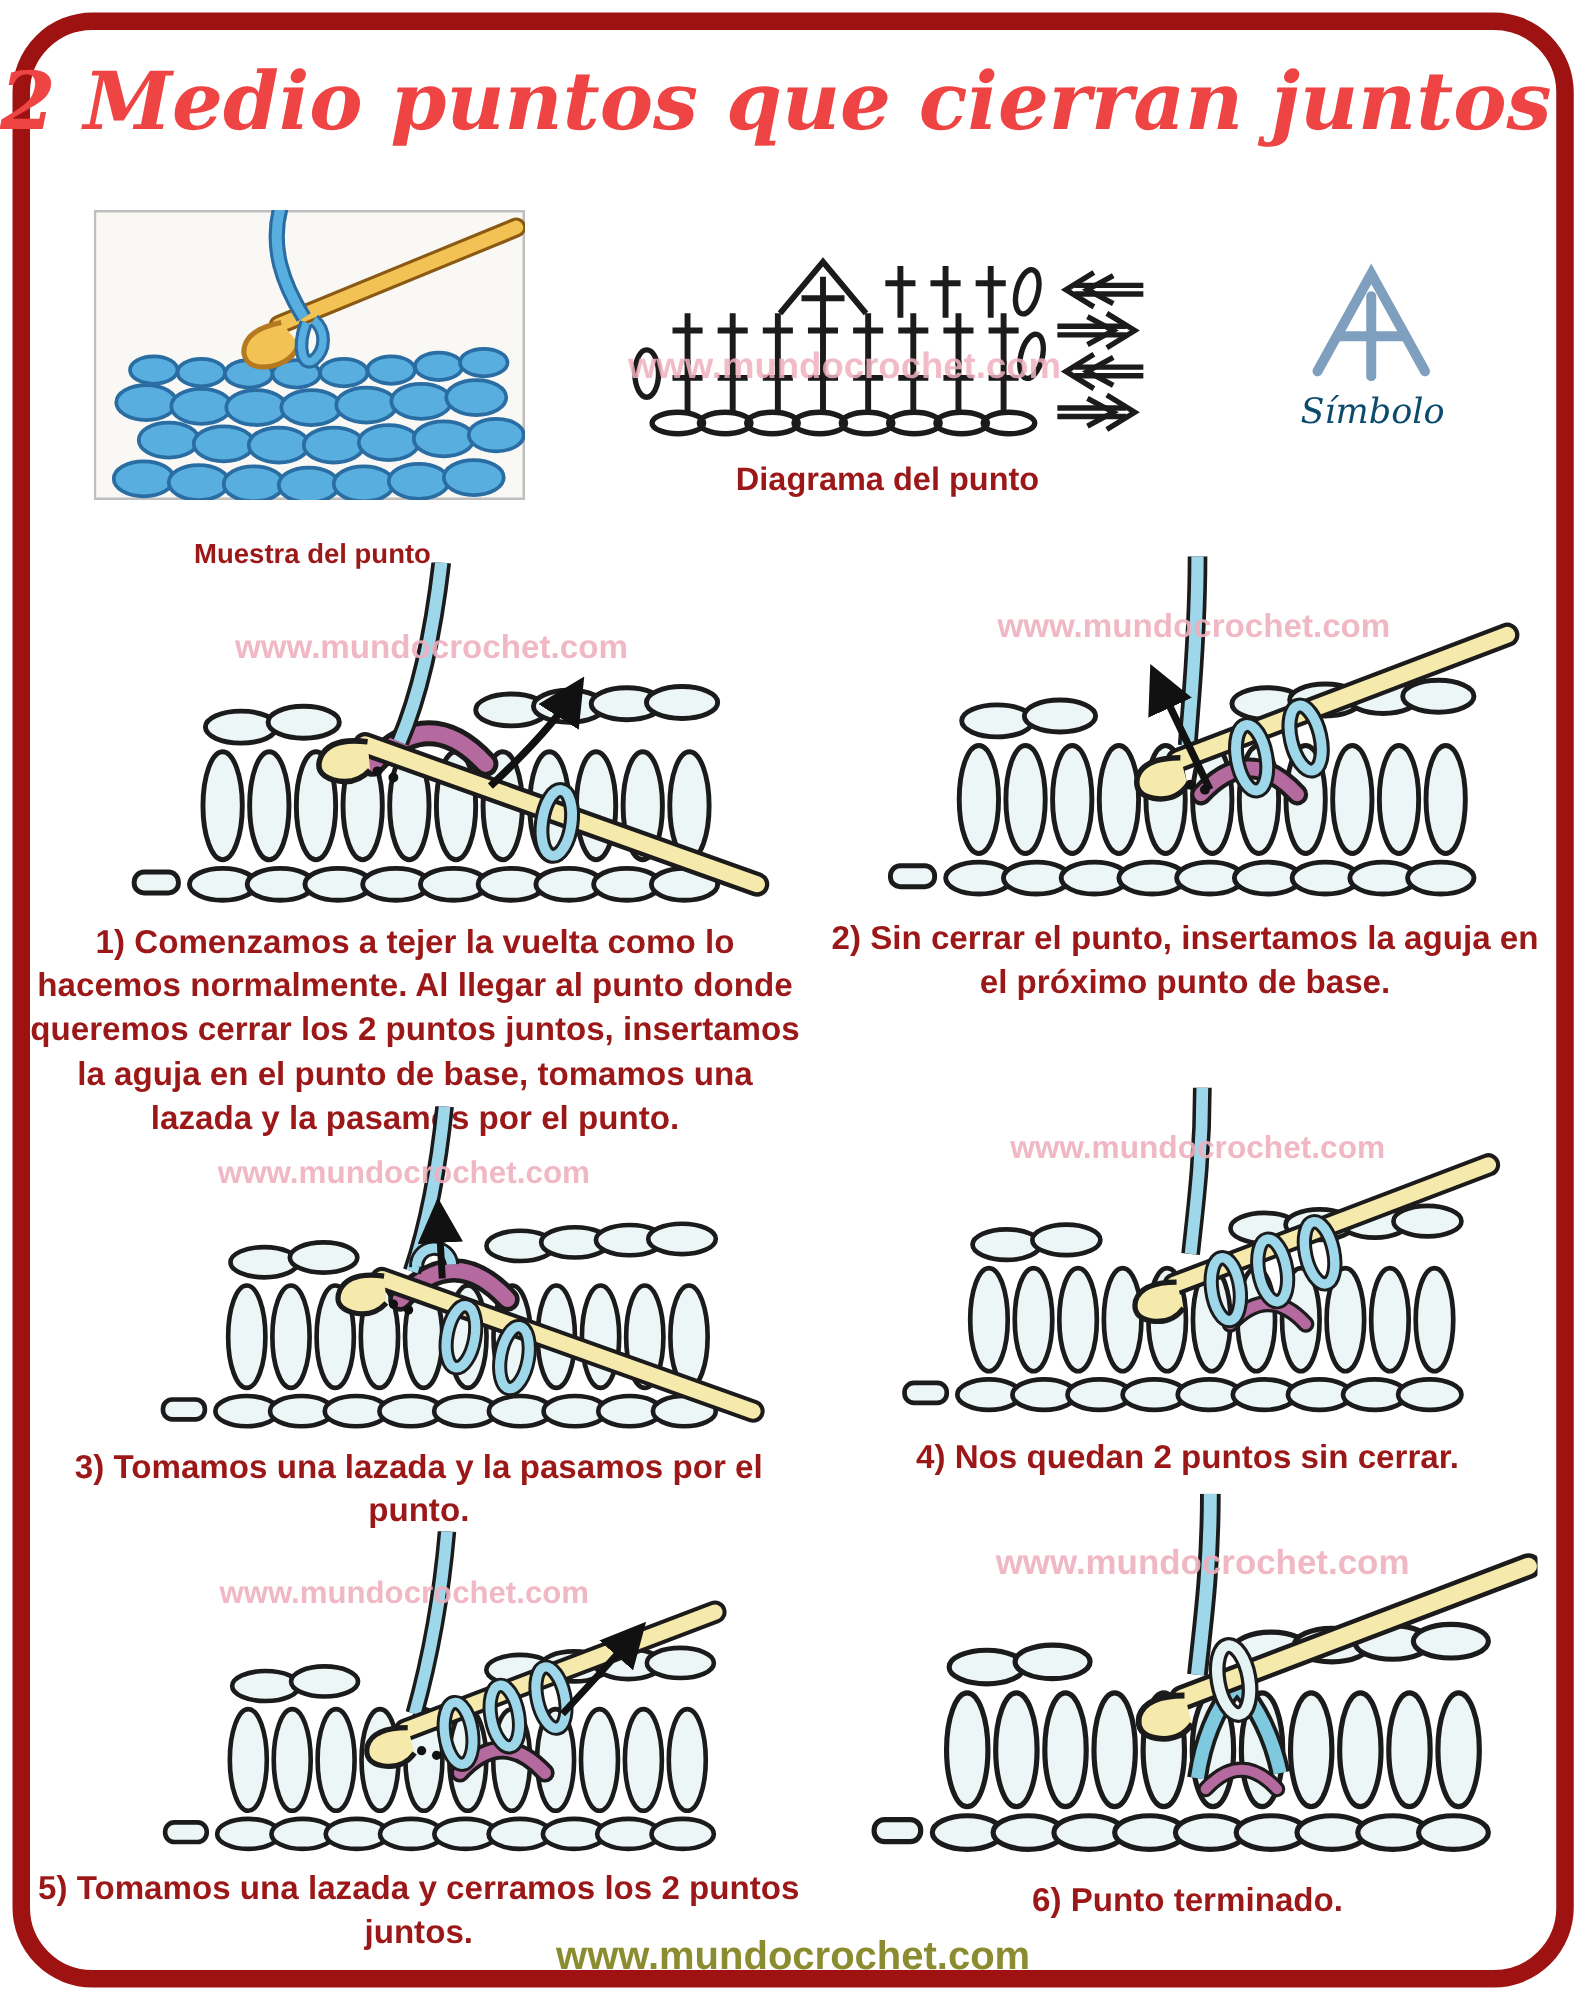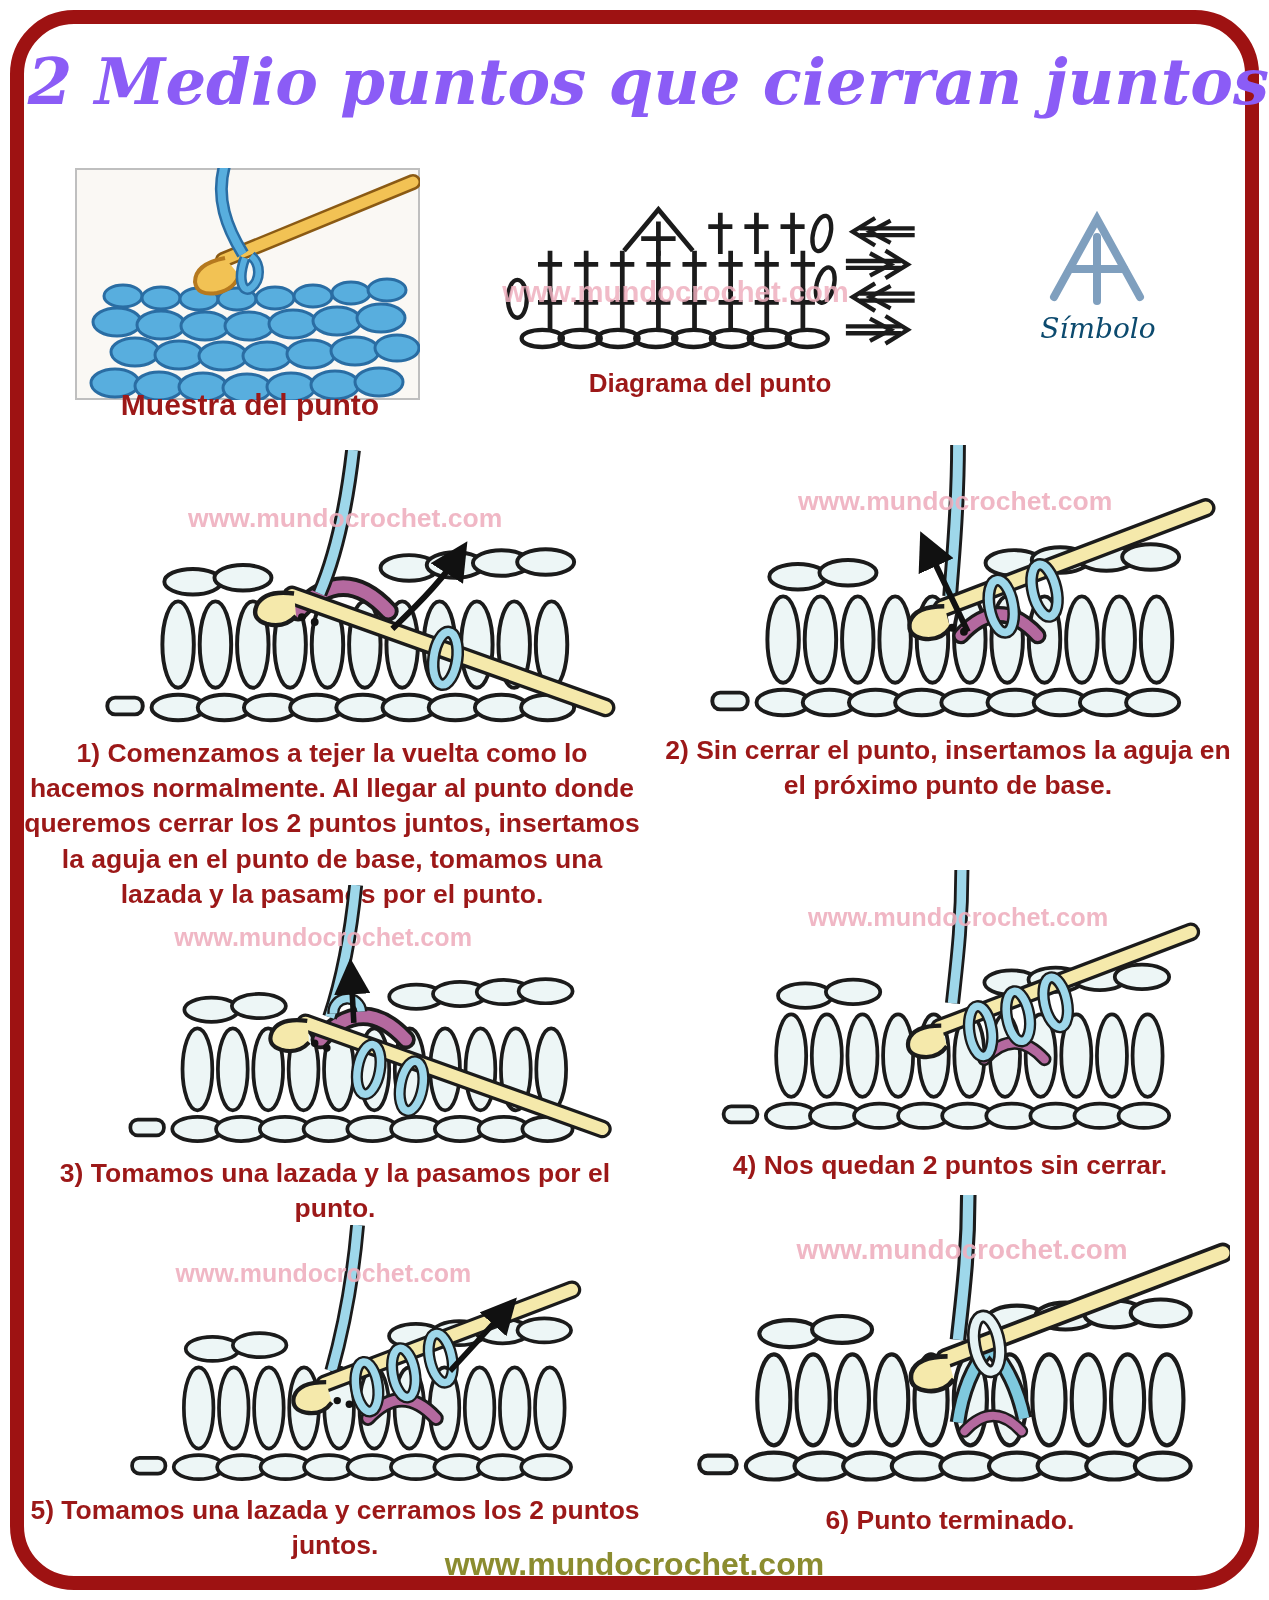--- a/index.html
+++ b/index.html
@@ -1,23 +1,23 @@
 <!DOCTYPE html>
 <html><head>
 <meta charset="utf-8">
 <style>
   html,body{margin:0;padding:0;background:#ffffff;}
   .page{position:relative;width:1269px;height:1600px;background:#ffffff;overflow:hidden;
         font-family:"Liberation Sans",sans-serif;}
   .frame{position:absolute;inset:10px;border:14px solid #9e1212;border-radius:64px;pointer-events:none;}
-  .title{position:absolute;top:44px;left:0;width:100%;text-align:right;
+  .title{position:absolute;top:44px;left:0;width:100%;text-align:left;
          font-family:"DejaVu Serif",serif;font-style:italic;font-weight:bold;
-         font-size:64px;color:#8b5cf6;white-space:nowrap;}
+         font-size:64px;color:#ef4444;white-space:nowrap;}
   .cap{position:absolute;text-align:center;font-weight:bold;color:#9c1818;}
-  .cap-photo{left:40px;top:388px;width:420px;font-size:30px;}
+  .cap-photo{left:40px;top:430px;width:420px;font-size:22px;}
   .cap-diagram{left:495px;top:368px;width:430px;font-size:26px;}
   .cap-symbol{left:1018px;top:312px;width:160px;font-family:"DejaVu Serif",serif;
               font-style:italic;font-weight:normal;font-size:28px;color:#0c4a6e;}
   .stepcap{font-size:26.5px;line-height:1.33;}
   .c1{left:22px;top:736px;width:620px;}
   .c2{left:653px;top:733px;width:590px;}
   .c3{left:30px;top:1156px;width:610px;}
   .c4{left:655px;top:1148px;width:590px;}
   .c5{left:30px;top:1493px;width:610px;}
   .c6{left:655px;top:1503px;width:590px;}

